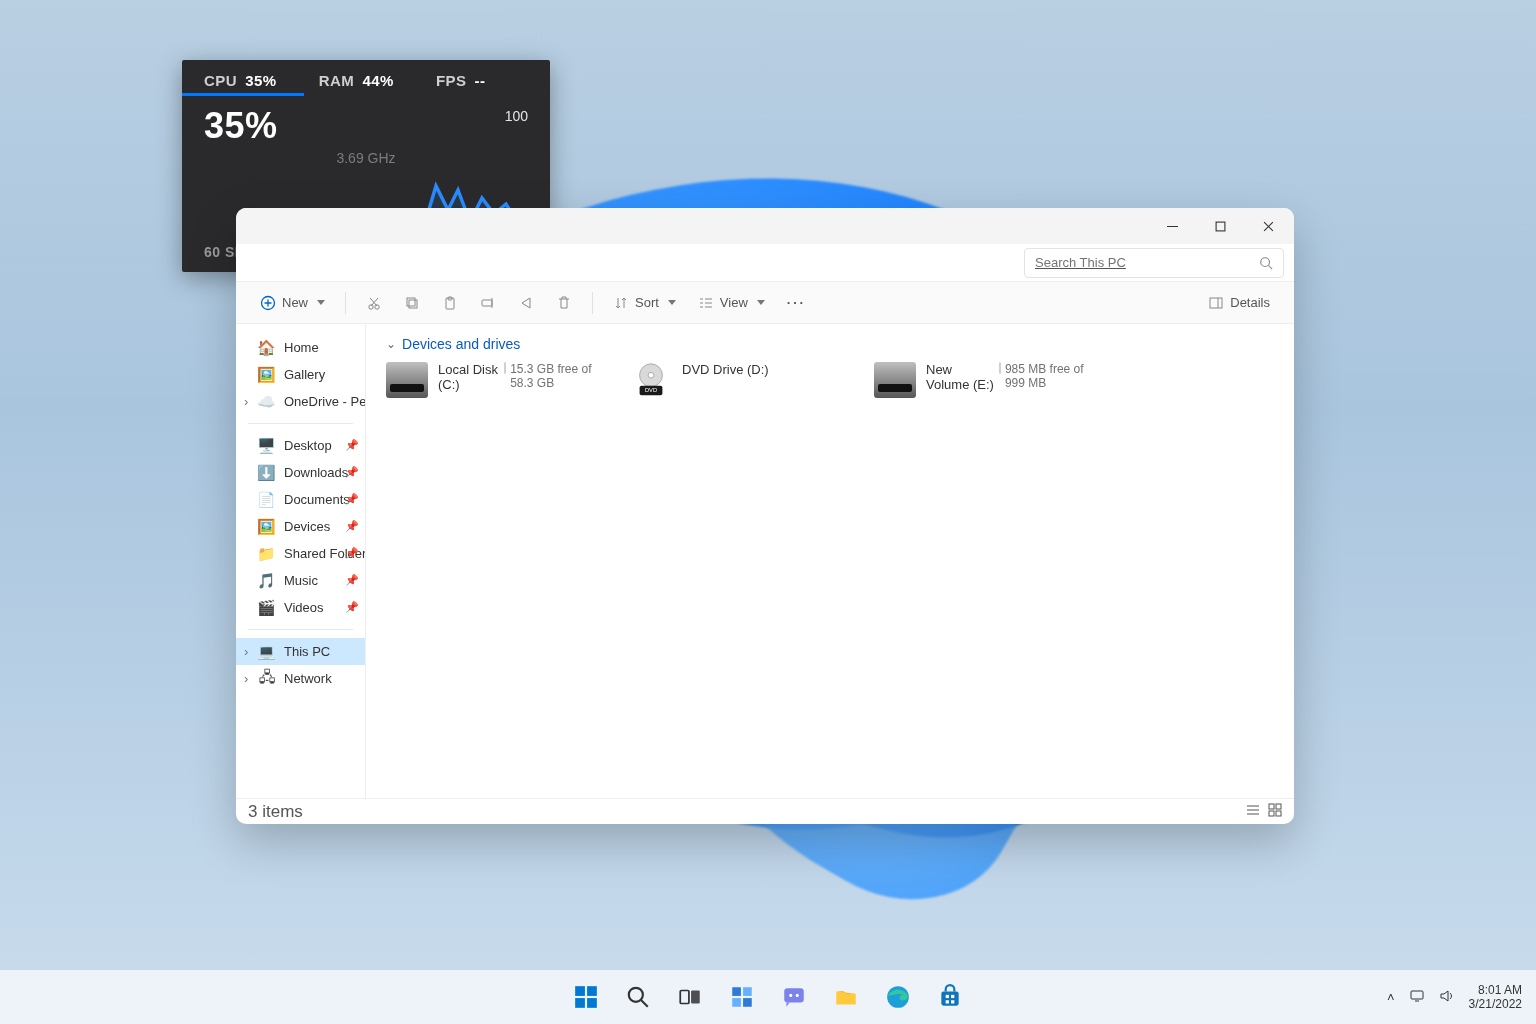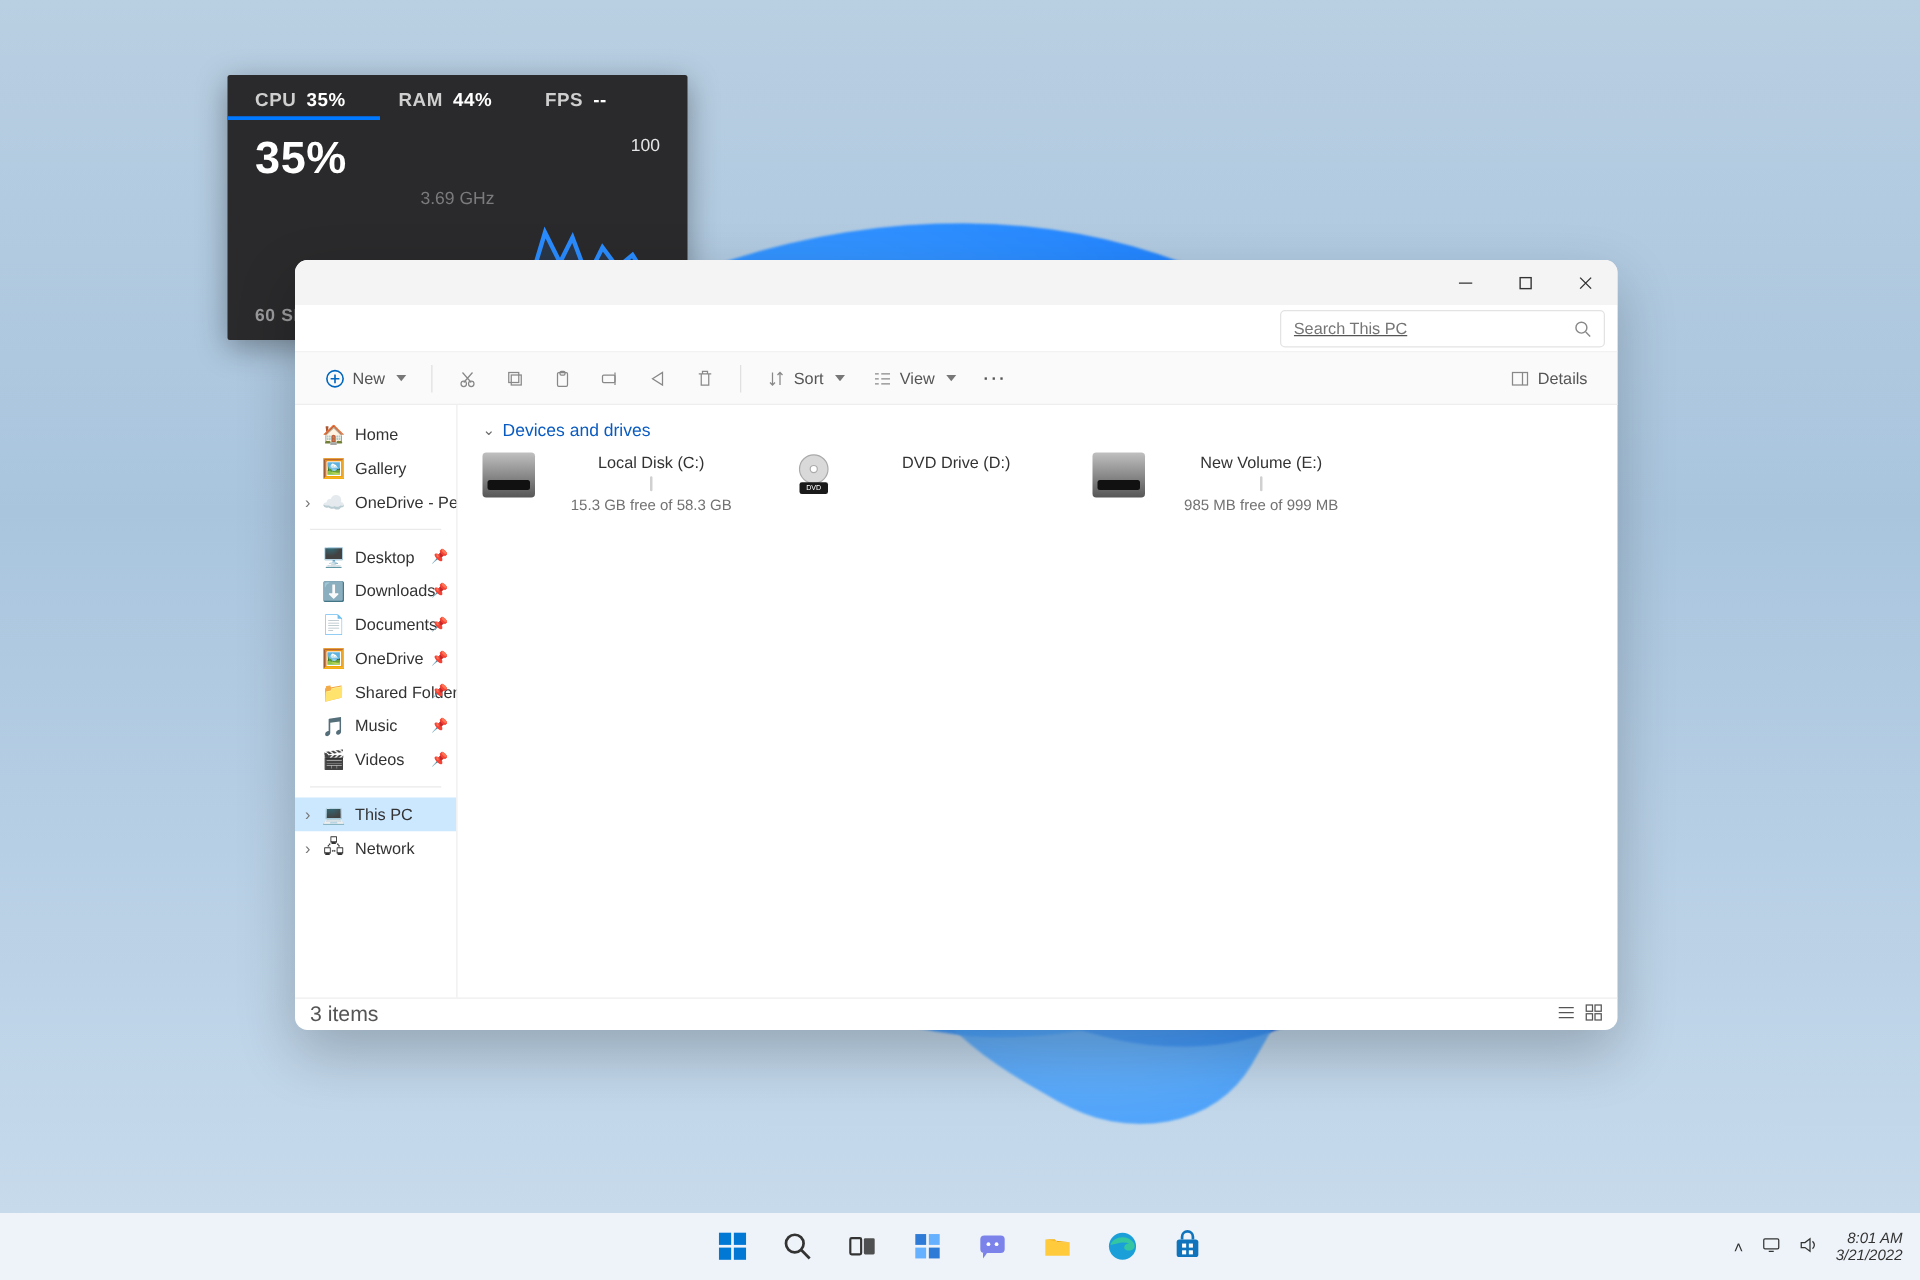--- a/index.html
+++ b/index.html
@@ -69,39 +69,39 @@
   
   .content { flex:1; padding:12px 20px; position:relative;}
   .grouphdr { display:flex; align-items:center; gap:6px; color:#0a5bc1; font-size:14px; margin-bottom:10px;}
   .grouphdr .chevd{ color:#6a6a6a; font-size:12px;}
   .drives { display:flex; gap:26px; flex-wrap:wrap;}
   .drive { width:218px; display:flex; gap:10px;}
   .dicon { width:42px; height:36px; display:flex; align-items:center; justify-content:center; background:linear-gradient(#c0c0c0,#565656); border-radius:3px; position:relative;}
   .dicon.hdd::after{content:'';position:absolute;left:4px;top:22px;width:34px;height:8px;background:#111;border-radius:2px;}
   .dicon.disc{background:transparent;}
   .discsvg{width:38px;height:38px;}
-  .dmeta { flex:1; display:flex; flex-direction:column; gap:4px; font-size:13px; color:#333;align-items:center;}
+  .dmeta { flex:1; display:flex; flex-direction:row; gap:4px; font-size:13px; color:#333;}
   .bar { height:12px; background:#e7e7e7; border:1px solid #d0d0d0; border-radius:1px; overflow:hidden;}
   .fill { height:100%; background:#0078d4;}
   .sub { font-size:12px; color:#727272;}
 
   .status { height:26px; border-top:1px solid #eee; display:flex; align-items:center; padding:0 12px; font-size:17px; color:#555; justify-content:space-between;}
   .viewsw { display:flex; gap:8px; color:#555;}
   .viewsw svg{width:14px;height:14px;}
 
   
   .taskbar {
     position:absolute; left:0; right:0; bottom:0; height:54px;
     background:rgba(243,246,250,.88); backdrop-filter:blur(20px);
     display:flex; align-items:center;
   }
   .tbar-center { position:absolute; left:50%; transform:translateX(-50%); display:flex; gap:8px;}
   .tico { width:44px; height:44px; display:flex; align-items:center; justify-content:center; border-radius:6px;}
   .tbar-right { position:absolute; right:14px; display:flex; align-items:center; gap:14px; color:#333; font-size:12px;}
-  .clock { text-align:right; line-height:1.2;font-style:italic;}
+  .clock { text-align:right; line-height:1.2;}
   .tico svg{width:26px;height:26px;}
 </style>
 </head>
 <body>
 
 <div class="bloom">
   <div class="petal p1"></div>
     <div class="petal p2"></div>
     <div class="petal p3"></div>
     <div class="petal p4"></div>
@@ -265,21 +265,21 @@
             <span>Downloads</span>
             <span class="pin">📌</span>
           </div>
           <div class="srow">
             <span class="ic">📄</span>
             <span>Documents</span>
             <span class="pin">📌</span>
           </div>
           <div class="srow">
             <span class="ic">🖼️</span>
-            <span>OneDrive</span>
+            <span>Devices</span>
             <span class="pin">📌</span>
           </div>
           <div class="srow">
             <span class="ic">📁</span>
             <span>Shared Folders</span>
             <span class="pin">📌</span>
           </div>
           <div class="srow">
             <span class="ic">🎵</span>
             <span>Music</span>

